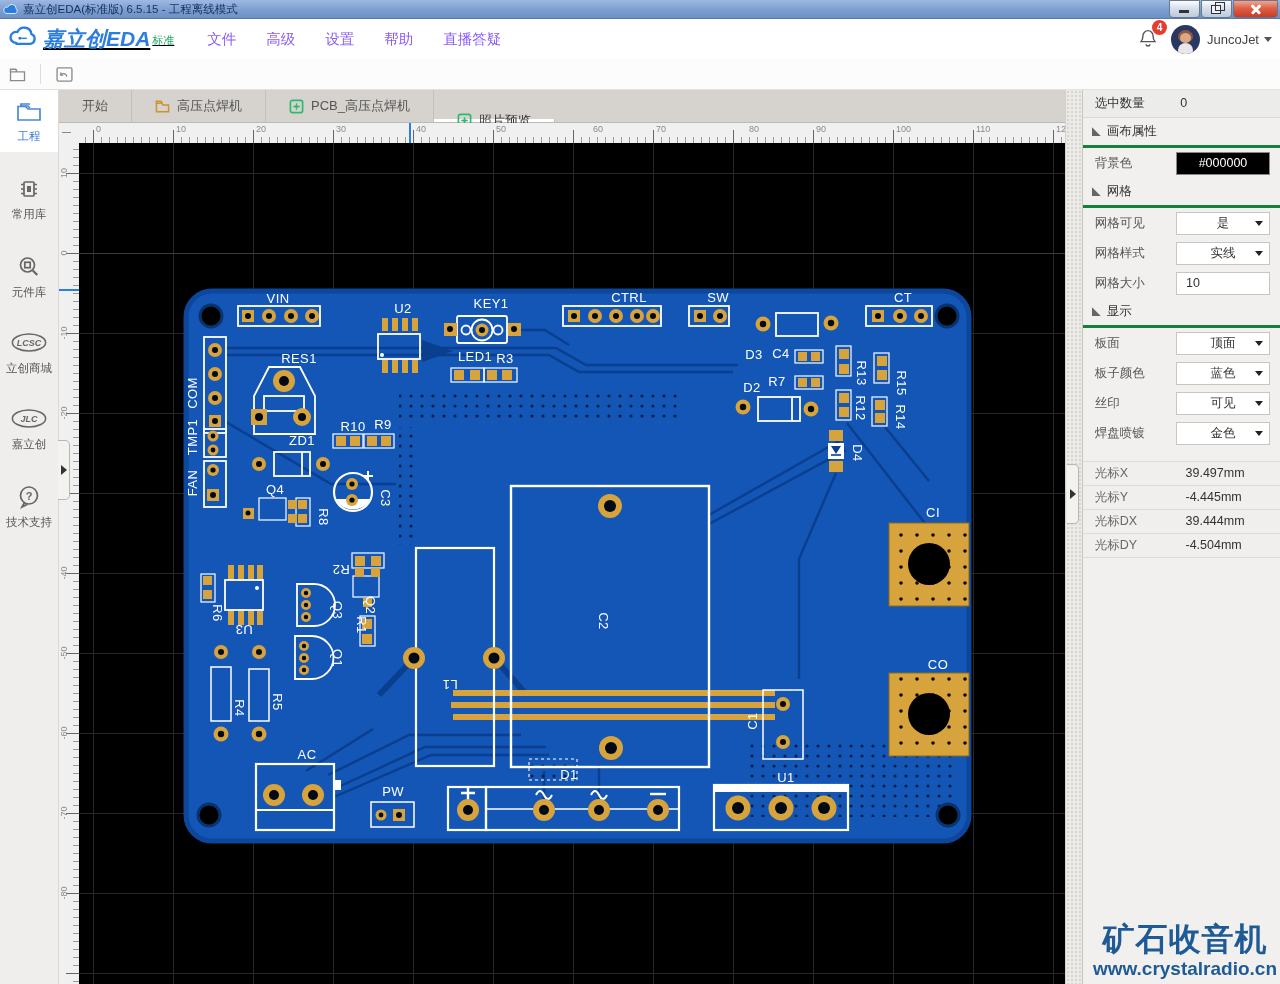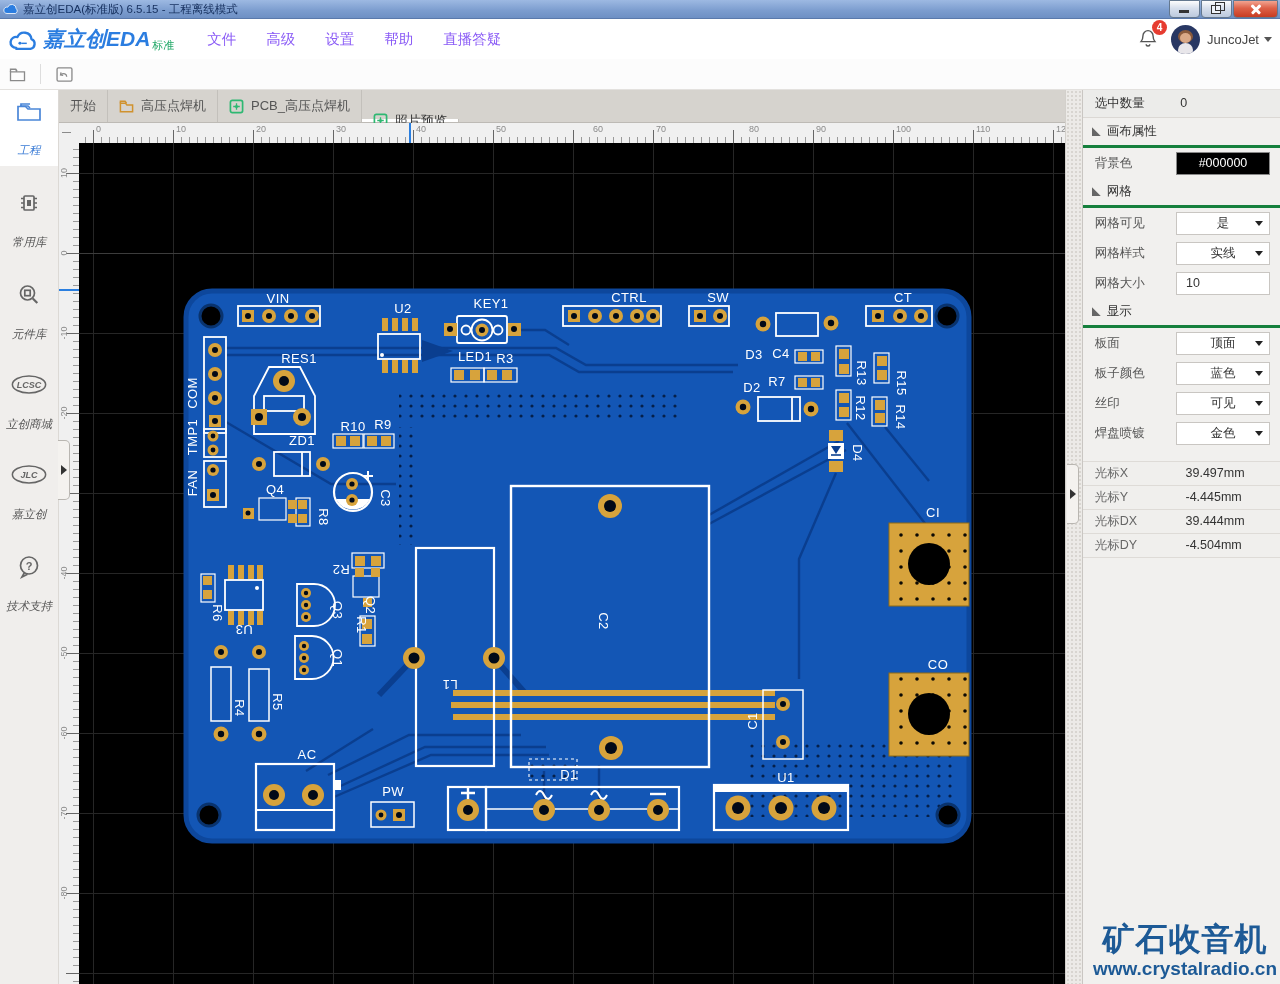--- a/index.html
+++ b/index.html
@@ -14,21 +14,21 @@
   .wb{width:29px;height:16px;border:1px solid #64788f;border-radius:0 0 4px 4px;
     background:linear-gradient(#fdfdfd,#d7dfec 45%,#bcc9dd);margin-left:1px;position:relative;cursor:default;}
   .wb.close{width:43px;background:linear-gradient(#f2a490,#dd6148 45%,#c73c22);}
   .g-min{position:absolute;left:9px;bottom:4px;width:10px;height:3px;background:#333;}
   .g-max{position:absolute;left:9px;top:4px;width:8px;height:7px;border:1.5px solid #333;background:#eef2f8;}
   .g-max:before{content:"";position:absolute;left:3px;top:-4px;width:8px;height:7px;border:1.5px solid #333;}
   .g-x1,.g-x2{position:absolute;left:16px;top:7px;width:12px;height:2.5px;background:#fff;border-radius:1px;}
   .g-x1{transform:rotate(45deg);} .g-x2{transform:rotate(-45deg);}
   
   .menubar{height:40px;background:#fff;display:flex;align-items:center;position:relative;}
-  .logo{display:flex;align-items:flex-end;margin-left:8px;}
+  .logo{display:flex;align-items:flex-start;margin-left:8px;text-decoration:underline;}
   .logo b{font-size:21px;font-style:italic;color:#2b7de0;letter-spacing:0;margin-left:2px;}
   .logo i{font-size:11px;font-style:normal;color:#21a867;margin:8px 0 0 2px;}
   #menu-items{display:flex;margin-left:18px;}
   .menu-item{font-size:14.5px;color:#8b5cf6;padding:0 15px;line-height:40px;cursor:default;}
   .mb-right{position:absolute;right:8px;top:0;height:40px;display:flex;align-items:center;}
   .bell{position:relative;width:24px;height:24px;margin-right:10px;}
   .badge{position:absolute;top:-7px;right:-6px;min-width:15px;height:15px;border-radius:8px;
     background:#e63c30;color:#fff;font-size:10px;line-height:15px;text-align:center;font-weight:bold;}
   .avatar{width:29px;height:29px;border-radius:50%;background:#283763;position:relative;overflow:hidden;margin-right:7px;}
   .avatar:before{content:"";position:absolute;left:7px;top:5px;width:15px;height:13px;border-radius:50%;background:#8a5a3c;}
@@ -40,30 +40,30 @@
   .tool-btn{width:34px;height:26px;display:flex;align-items:center;justify-content:center;}
   .tool-sep{width:1px;height:20px;background:#ddd;margin:0 6px;}
   
   .main{display:flex;height:896px;}
   
   .sidebar{width:58px;background:#f0eeec;border-right:1px solid #dcd9d5;position:relative;}
   .side-item{width:58px;padding:10px 0 9px;text-align:center;cursor:default;}
   .side-item.active{background:#fff;}
   .side-item.active .side-lbl{color:#3a7bd5;}
   .side-ico{display:inline-block;height:28px;}
-  .side-lbl{font-size:11.5px;color:#555;margin-top:16px;line-height:13px;font-style:italic;}
+  .side-lbl{font-size:11.5px;color:#555;margin-top:2px;line-height:13px;}
   .side-item + .side-item{margin-top:14px;}
   .panel-handle{position:absolute;width:11px;height:58px;background:#f4f2ef;border:1px solid #b9b6b1;
     border-left:none;border-radius:0 5px 5px 0;display:flex;align-items:center;justify-content:center;z-index:5;}
   .panel-handle .tri{width:0;height:0;border-top:5px solid transparent;border-bottom:5px solid transparent;border-left:6px solid #333;}
   .lh{left:58px;top:440px;} 
   
   .work{width:1006px;display:flex;flex-direction:column;}
   .tabbar{height:32px;background:#d6d3ce;border-bottom:1px solid #bdbab5;display:flex;}
-  .tab{display:flex;align-items:center;padding:0 11px;border-right:1px solid #c3c0bb;font-size:13px;color:#555;cursor:default;}
+  .tab{display:flex;align-items:center;padding:0 23px;border-right:1px solid #c3c0bb;font-size:13px;color:#555;cursor:default;}
   .tab.active{background:#fff;color:#333;margin-top:29px;}
   .tab-ico{display:flex;margin-right:7px;}
   
   .canvas{position:relative;width:1006px;height:864px;background:#f0f0f0;}
   .corner{position:absolute;left:0;top:0;width:20px;height:20px;background:#f0f0f0;border-right:1px solid #d5d5d5;border-bottom:1px solid #d5d5d5;}
   .corner:after{content:"";position:absolute;left:3px;top:9px;width:9px;height:1px;background:#8a8a8a;}
   .hruler{position:absolute;left:20px;top:0;width:986px;height:20px;background:#f0f0f0;
     background-image:
       repeating-linear-gradient(90deg,transparent 0 14px,#666 14px 15px,transparent 15px 80px),
       repeating-linear-gradient(90deg,transparent 0 6px,#9a9a9a 6px 7px,transparent 7px 8px);

